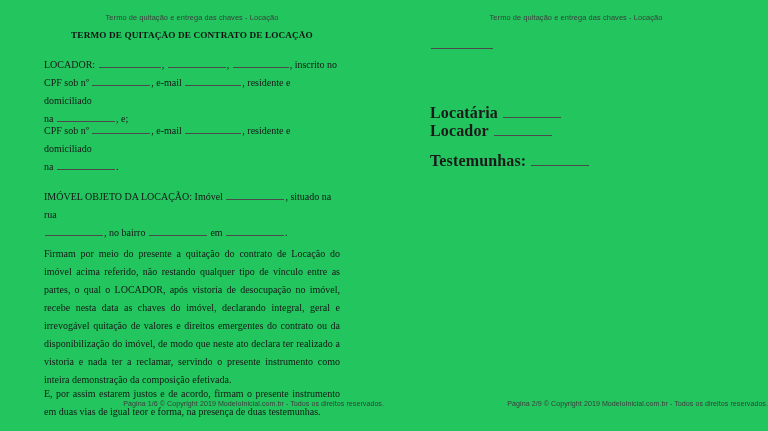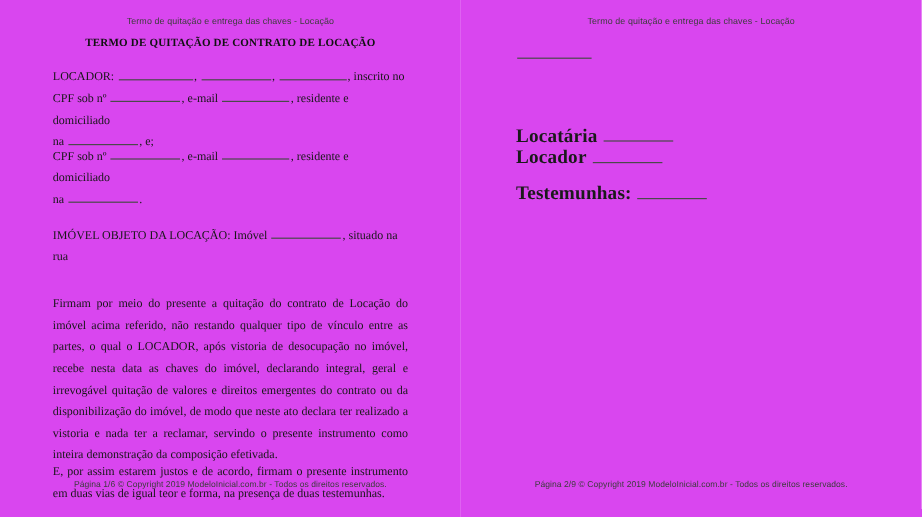--- a/index.html
+++ b/index.html
@@ -14,21 +14,21 @@
     overflow: hidden;
     font-family: "Liberation Serif", serif;
     color: #1a1a1a;
     -webkit-font-smoothing: antialiased;
   }
 
   .sheet {
     position: absolute;
     top: 0;
     height: 431px;
-    background: #d946ef;
+    background: #22c55e;
     box-sizing: border-box;
   }
   .sheet-left  { left: 0;     width: 384px; }
   .sheet-right { left: 384px; width: 384px; }
 
   .divider {
     position: absolute;
     left: 385px;
     top: 20px;
     width: 1px;
@@ -98,21 +98,21 @@
   }
   .sig-row { position: absolute; white-space: nowrap; }
   .sig-label { font-weight: 700; letter-spacing: 0.15px; }
 
   
   .doc-footer {
     position: absolute;
     bottom: 23px;
     left: 0;
     width: 100%;
-    text-align: center;
+    text-align: right;
     font-family: "Liberation Sans", sans-serif;
     font-size: 7.1px;
     color: #3c3c3c;
     letter-spacing: 0.05px;
   }
 </style>
 </head>
 <body>
 
 <div class="sheet sheet-left">
@@ -149,20 +149,26 @@
       <span>na</span>
       <span class="blank blank-w2"></span><span>.</span>
     </div>
   </div>
 
   <div class="body-block" style="top: 188px;">
     <div class="para">
       <span>IMÓVEL OBJETO DA LOCAÇÃO: Imóvel</span>
       <span class="blank blank-w2"></span><span>, situado na rua</span>
     </div>
+    <div class="para">
+      <span class="blank blank-w2"></span><span>, no bairro</span>
+      <span class="blank blank-w2"></span>
+      <span>em</span>
+      <span class="blank blank-w2"></span><span>.</span>
+    </div>
   </div>
 
   <div class="body-block justified" style="top: 234px; margin-top: 11px;">
     <p class="para justified">Firmam por meio do presente a quitação do contrato de Locação do imóvel acima referido, não restando qualquer tipo de vínculo entre as partes, o qual o LOCADOR, após vistoria de desocupação no imóvel, recebe nesta data as chaves do imóvel, declarando integral, geral e irrevogável quitação de valores e direitos emergentes do contrato ou da disponibilização do imóvel, de modo que neste ato declara ter realizado a vistoria e nada ter a reclamar, servindo o presente instrumento como inteira demonstração da composição efetivada.</p>
   </div>
 
   <div class="body-block justified" style="top: 345px; margin-top: 40px;">
     <p class="para justified">E, por assim estarem justos e de acordo, firmam o presente instrumento em duas vias de igual teor e forma, na presença de duas testemunhas.</p>
   </div>
 

